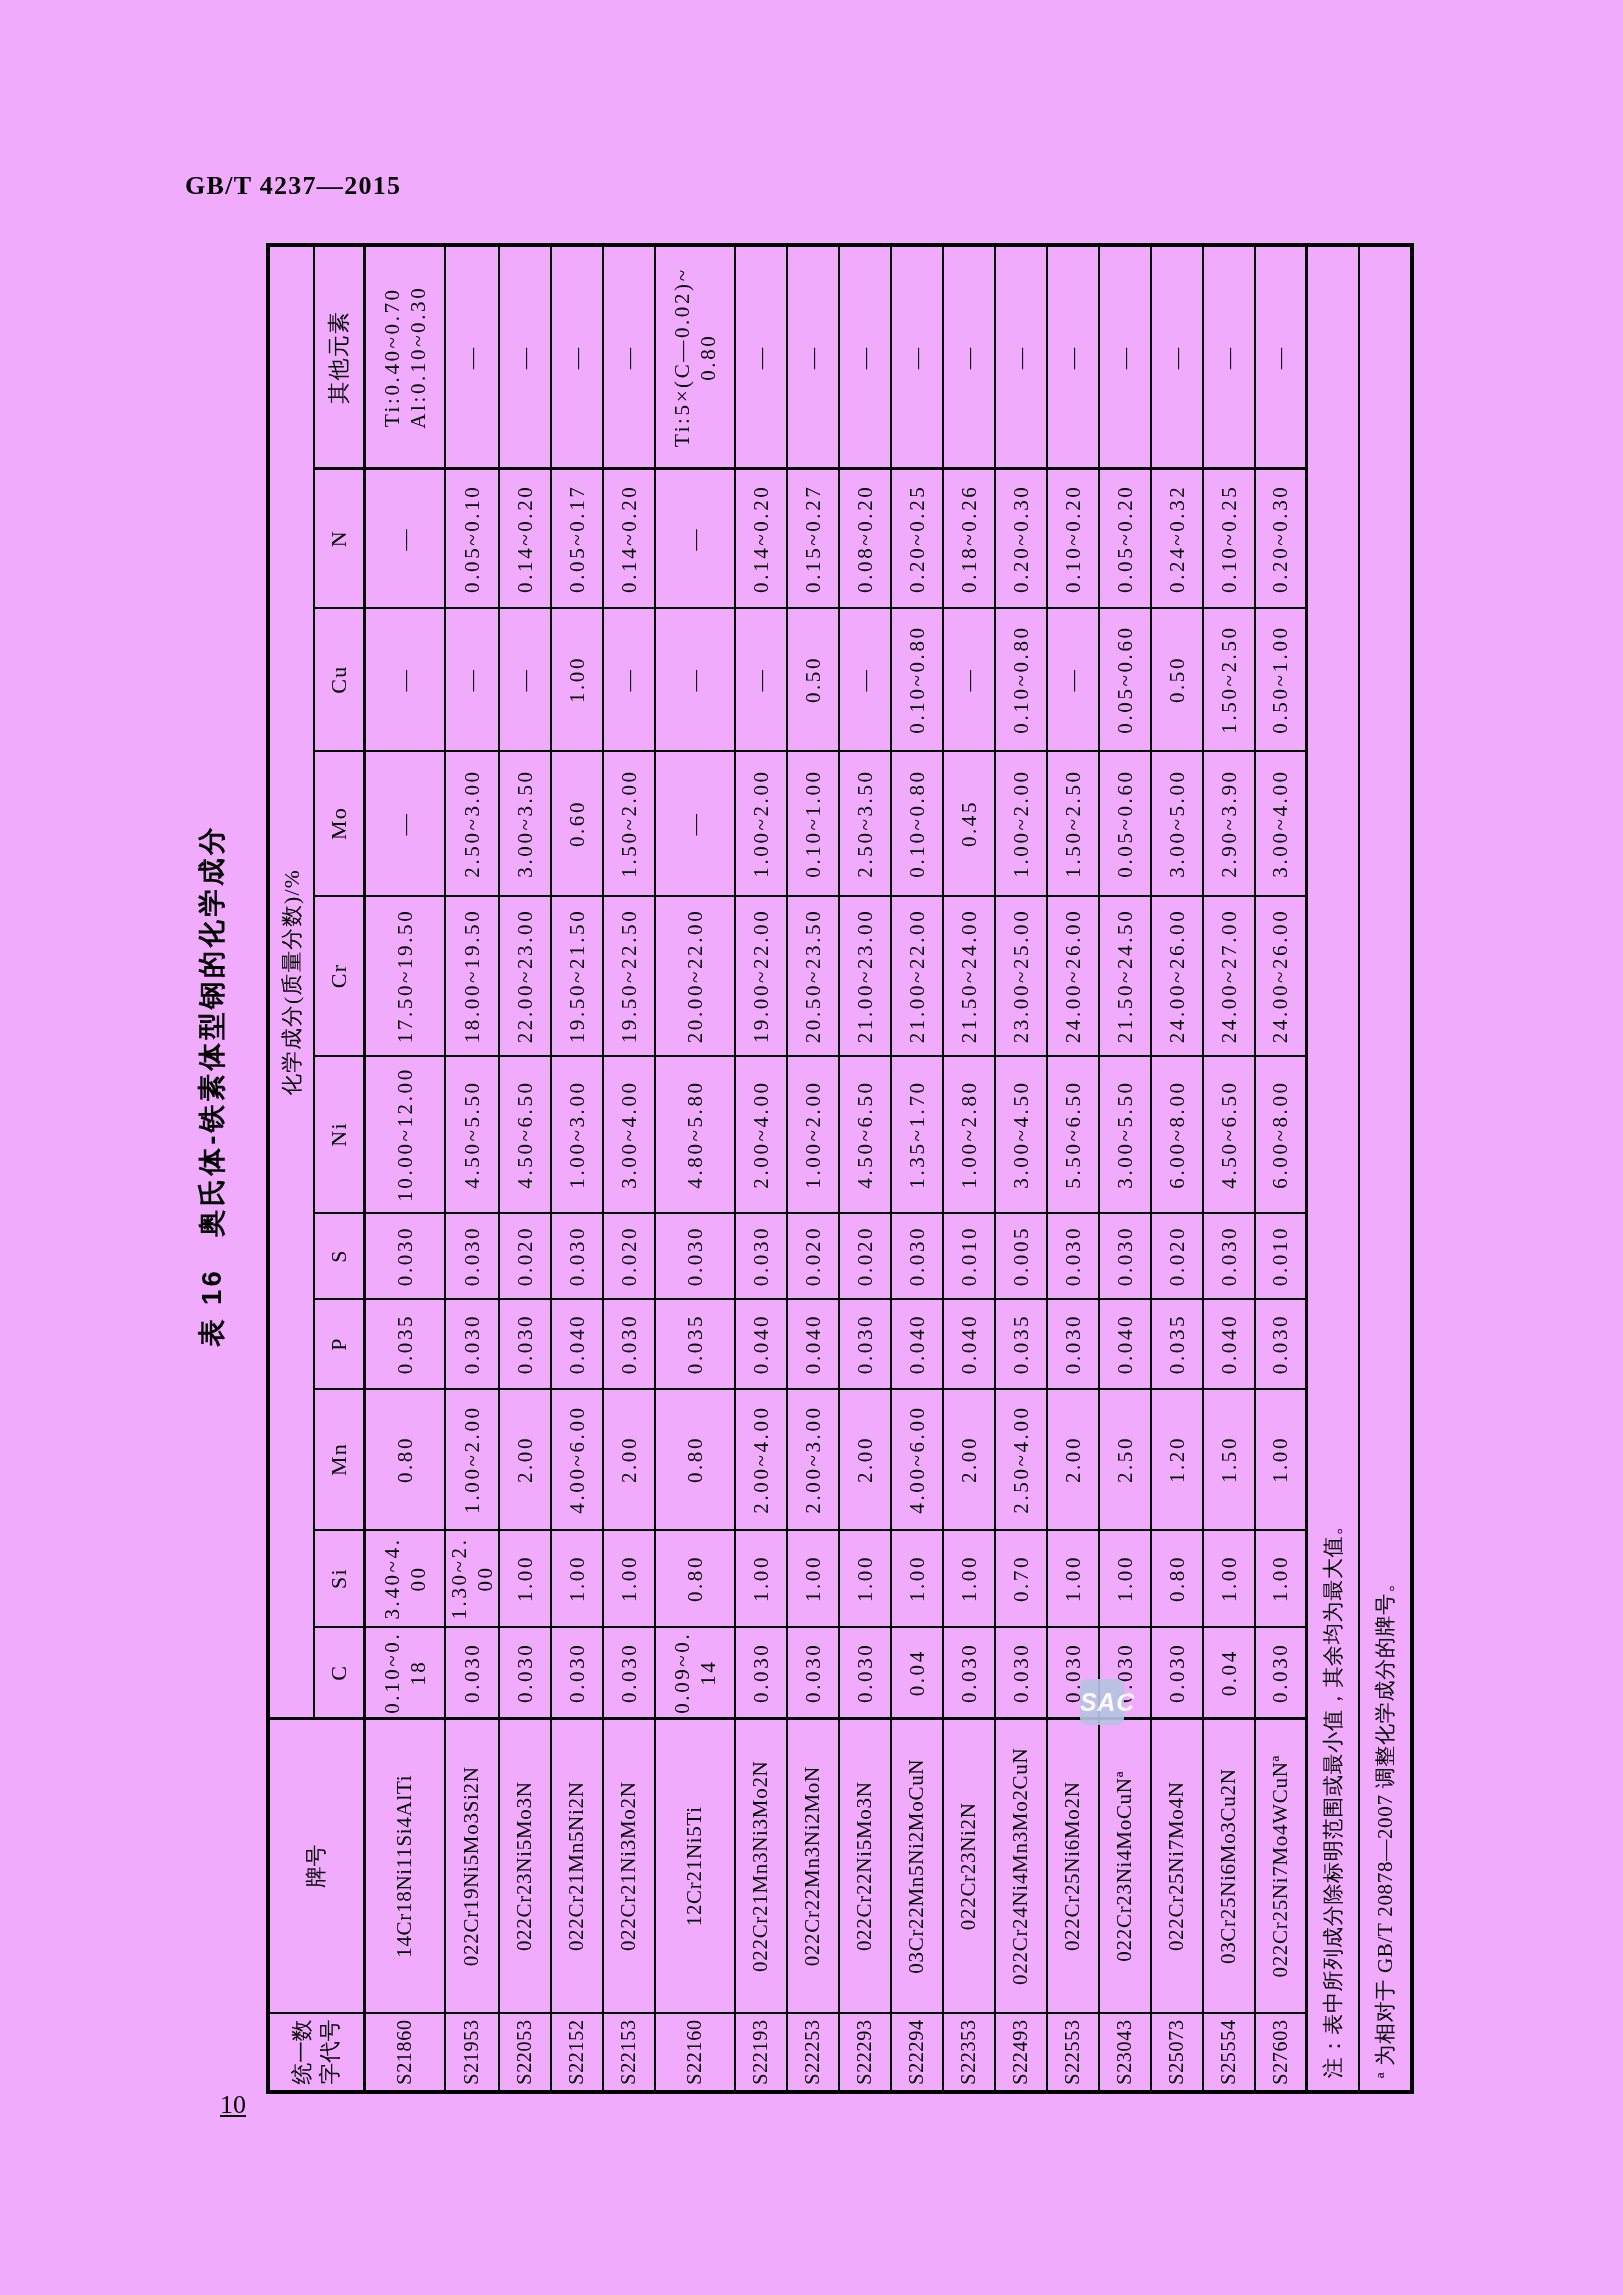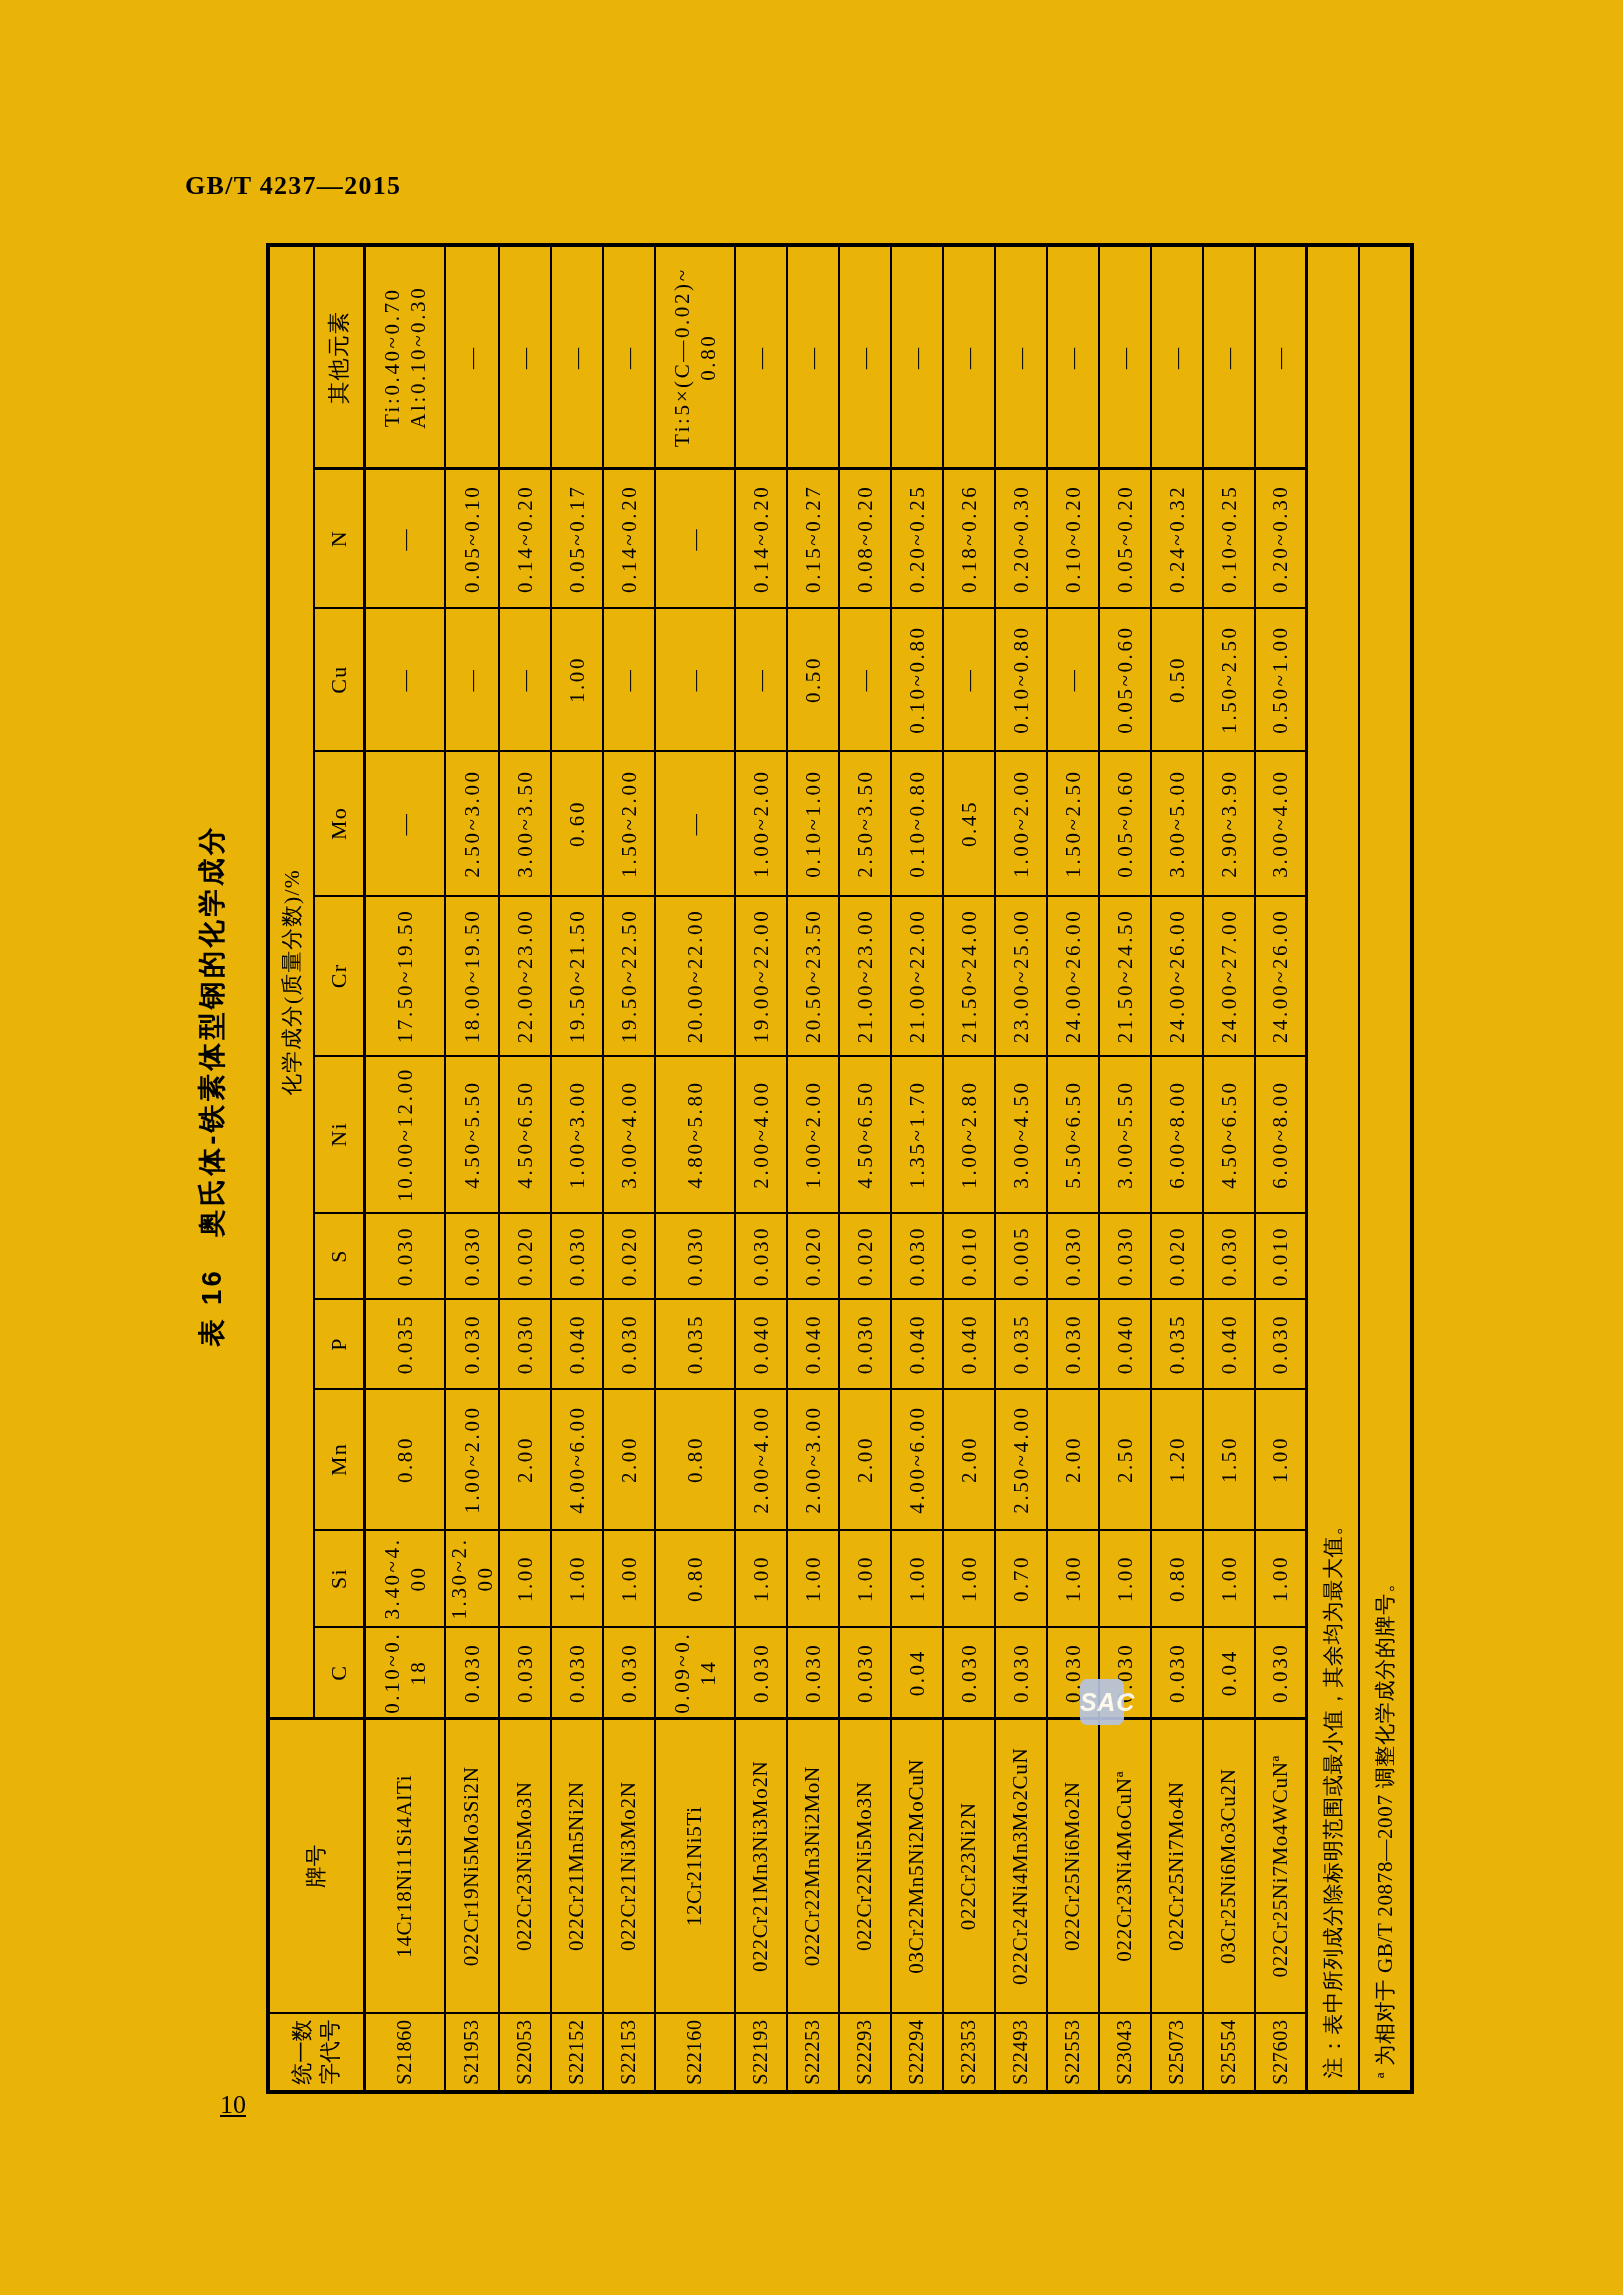--- a/index.html
+++ b/index.html
@@ -1,16 +1,16 @@
 <!DOCTYPE html>
 <html style="font-size:10.5px"><head>
 <meta charset="utf-8">
 <style>
   html,body{margin:0;padding:0;background:#888;}
-  .page{position:relative;width:1623px;height:2295px;background:#eab308;color:#000;
+  .page{position:relative;width:1623px;height:2295px;background:#f0abfc;color:#000;
         font-family:"Liberation Serif",serif;overflow:hidden;margin:0 auto;}
   .doc-code{position:absolute;left:185px;top:171px;font-size:26px;font-weight:bold;letter-spacing:1.3px;}
   .page-num{position:absolute;left:220px;top:2090px;font-size:26px;text-decoration:underline;}
 
   
   .rot{position:absolute;left:193px;top:2094px;width:1847px;transform:rotate(-90deg);transform-origin:0 0;}
   .tbl-title{font-family:"Liberation Sans","DejaVu Sans",sans-serif;font-weight:bold;font-size:27.5px;
              text-align:center;padding-left:170px;height:44px;line-height:37px;letter-spacing:3.3px;margin-bottom:29px;}
 
   table{border-collapse:collapse;table-layout:fixed;width:1847px;border:4.6px solid #000;}

